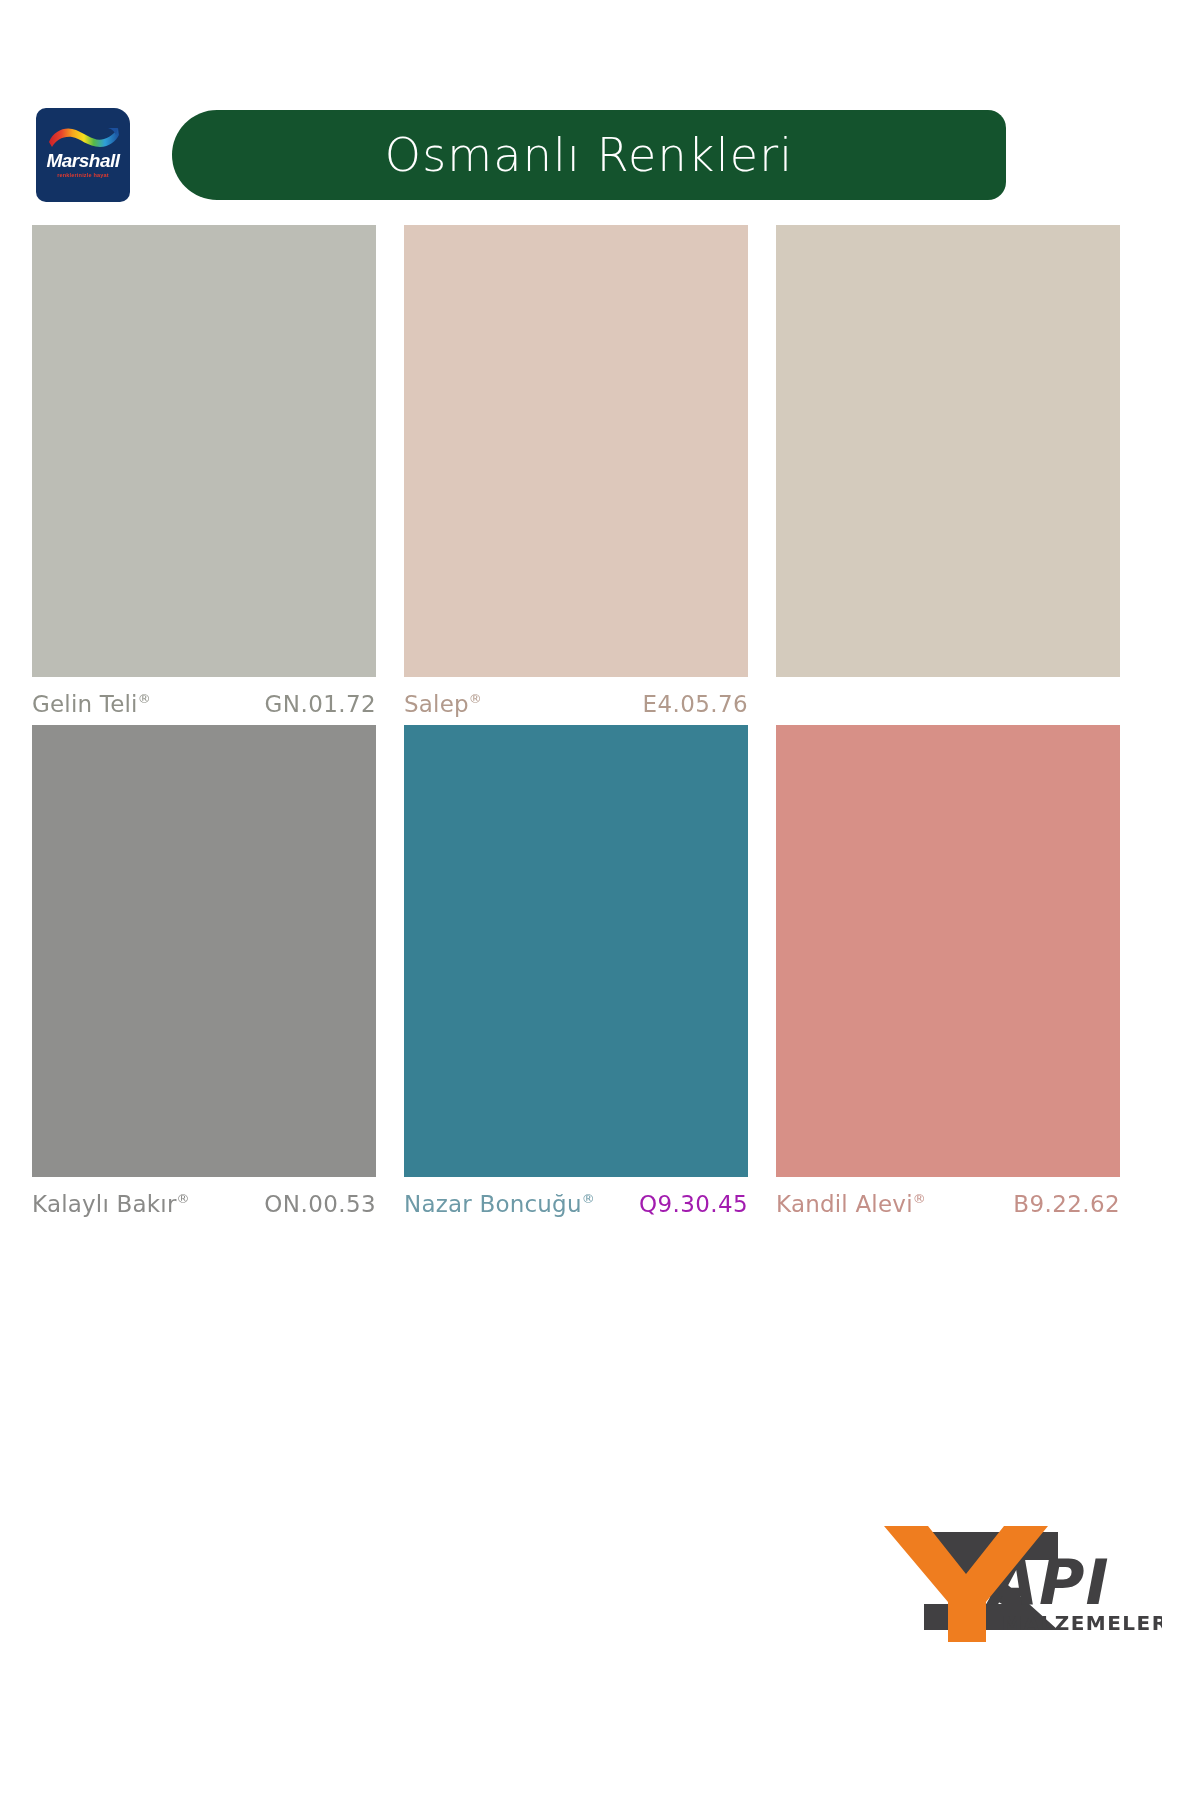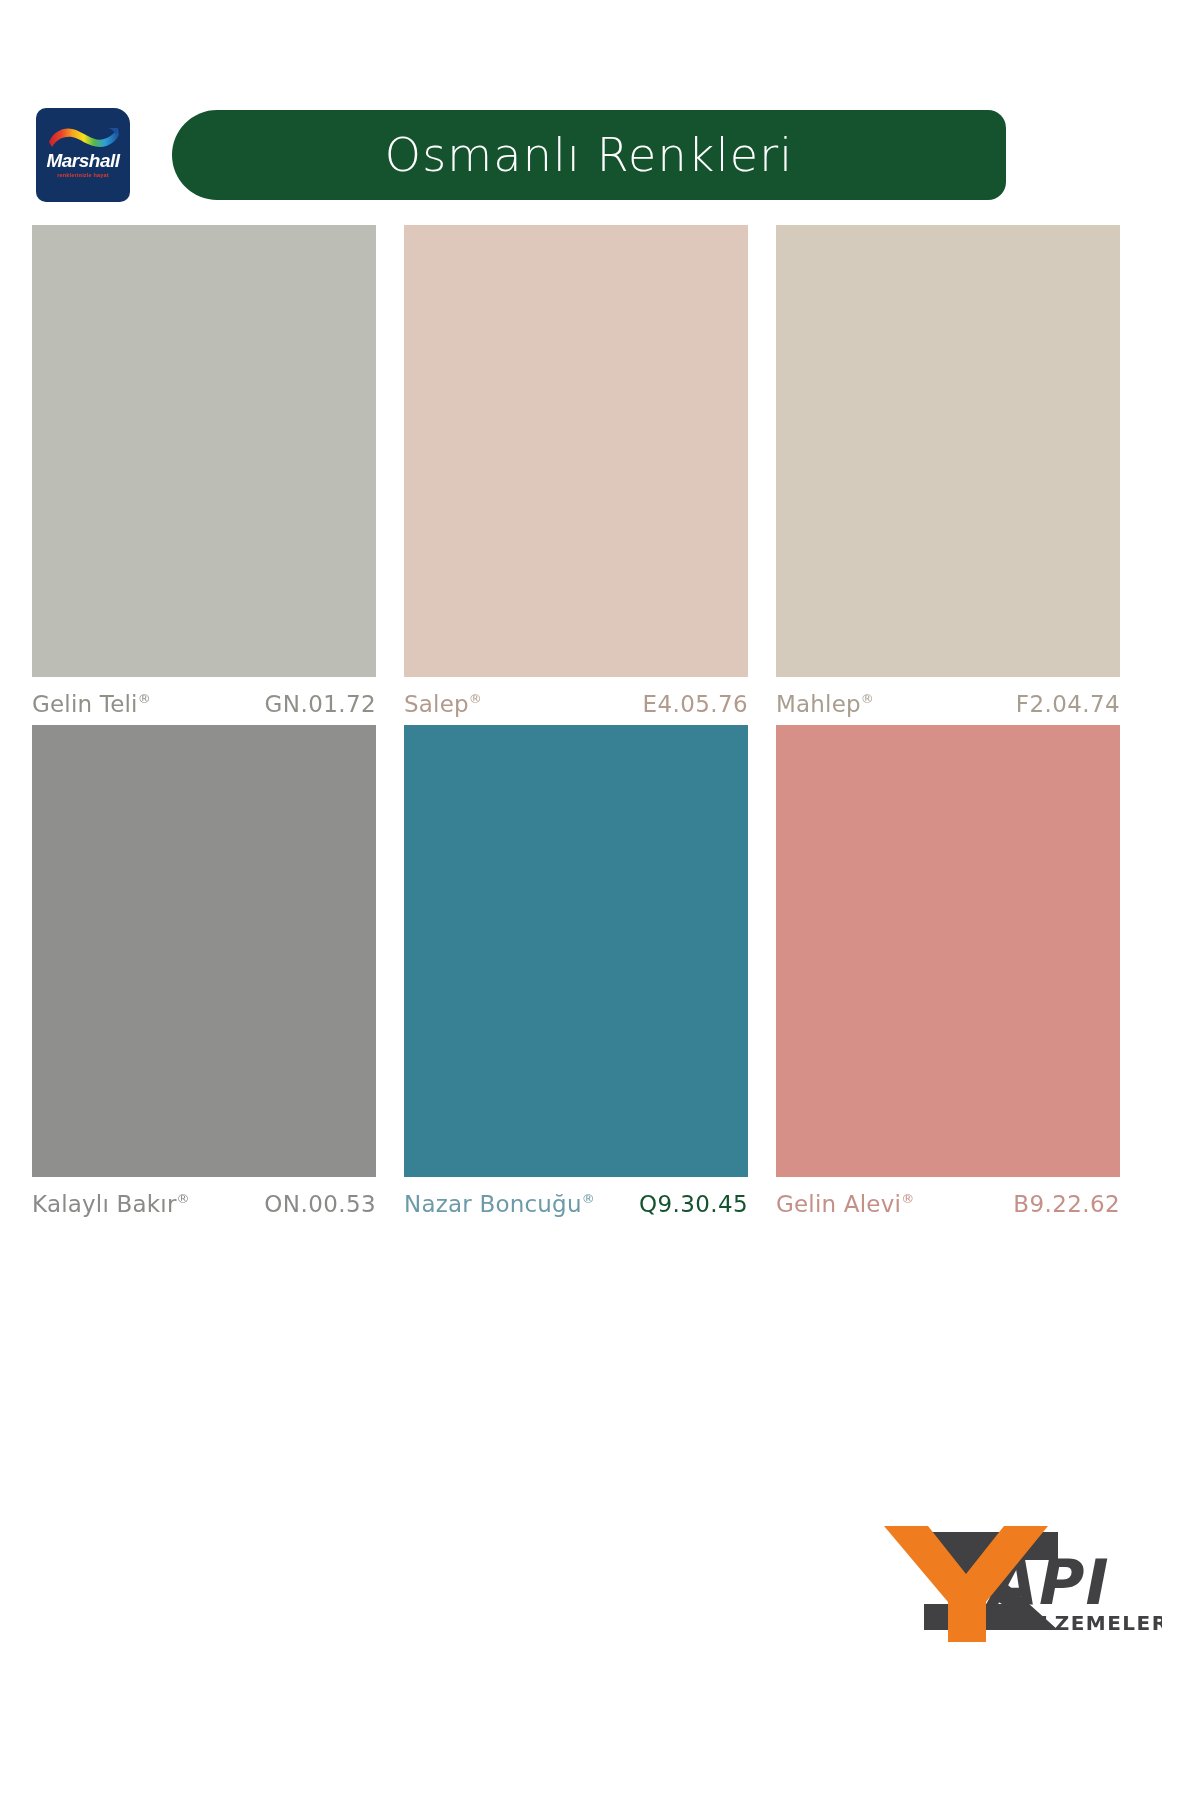--- a/index.html
+++ b/index.html
@@ -187,50 +187,46 @@
     <div class="swatch-cell">
       <div class="swatch-chip" style="background:#ddc8bb"></div>
       <div class="swatch-caption">
         <span class="swatch-name" style="color:#b29a8c"><span>Salep</span><sup>®</sup></span>
         <span class="swatch-code" style="color:#b29a8c">E4.05.76</span>
       </div>
     </div>
 
     <div class="swatch-cell">
       <div class="swatch-chip" style="background:#d4cbbd"></div>
-      <div class="swatch-caption">
-        <span class="swatch-name" style="color:#a89e8f"><span>Mahlep</span><sup>®</sup></span>
-        <span class="swatch-code" style="color:#a89e8f">F2.04.74</span>
-      </div>
     </div>
 
   </div>
 
   <div class="grid-row">
 
     <div class="swatch-cell">
       <div class="swatch-chip" style="background:#8f8f8d"></div>
       <div class="swatch-caption">
         <span class="swatch-name" style="color:#8a8a88"><span>Kalaylı Bakır</span><sup>®</sup></span>
         <span class="swatch-code" style="color:#8a8a88">ON.00.53</span>
       </div>
     </div>
 
     <div class="swatch-cell">
       <div class="swatch-chip" style="background:#388093"></div>
       <div class="swatch-caption">
         <span class="swatch-name" style="color:#6d9aa7"><span>Nazar Boncuğu</span><sup>®</sup></span>
-        <span class="swatch-code" style="color:#14532d">Q9.30.45</span>
+        <span class="swatch-code" style="color:#a21caf">Q9.30.45</span>
       </div>
     </div>
 
     <div class="swatch-cell">
       <div class="swatch-chip" style="background:#d79087"></div>
       <div class="swatch-caption">
-        <span class="swatch-name" style="color:#c49088"><span>Gelin Alevi</span><sup>®</sup></span>
+        <span class="swatch-name" style="color:#c49088"><span>Kandil Alevi</span><sup>®</sup></span>
         <span class="swatch-code" style="color:#c49088">B9.22.62</span>
       </div>
     </div>
 
   </div>
 </div>
 
 <div class="footer-logo">
   <svg viewBox="0 0 300 140" width="300" height="140">
 

